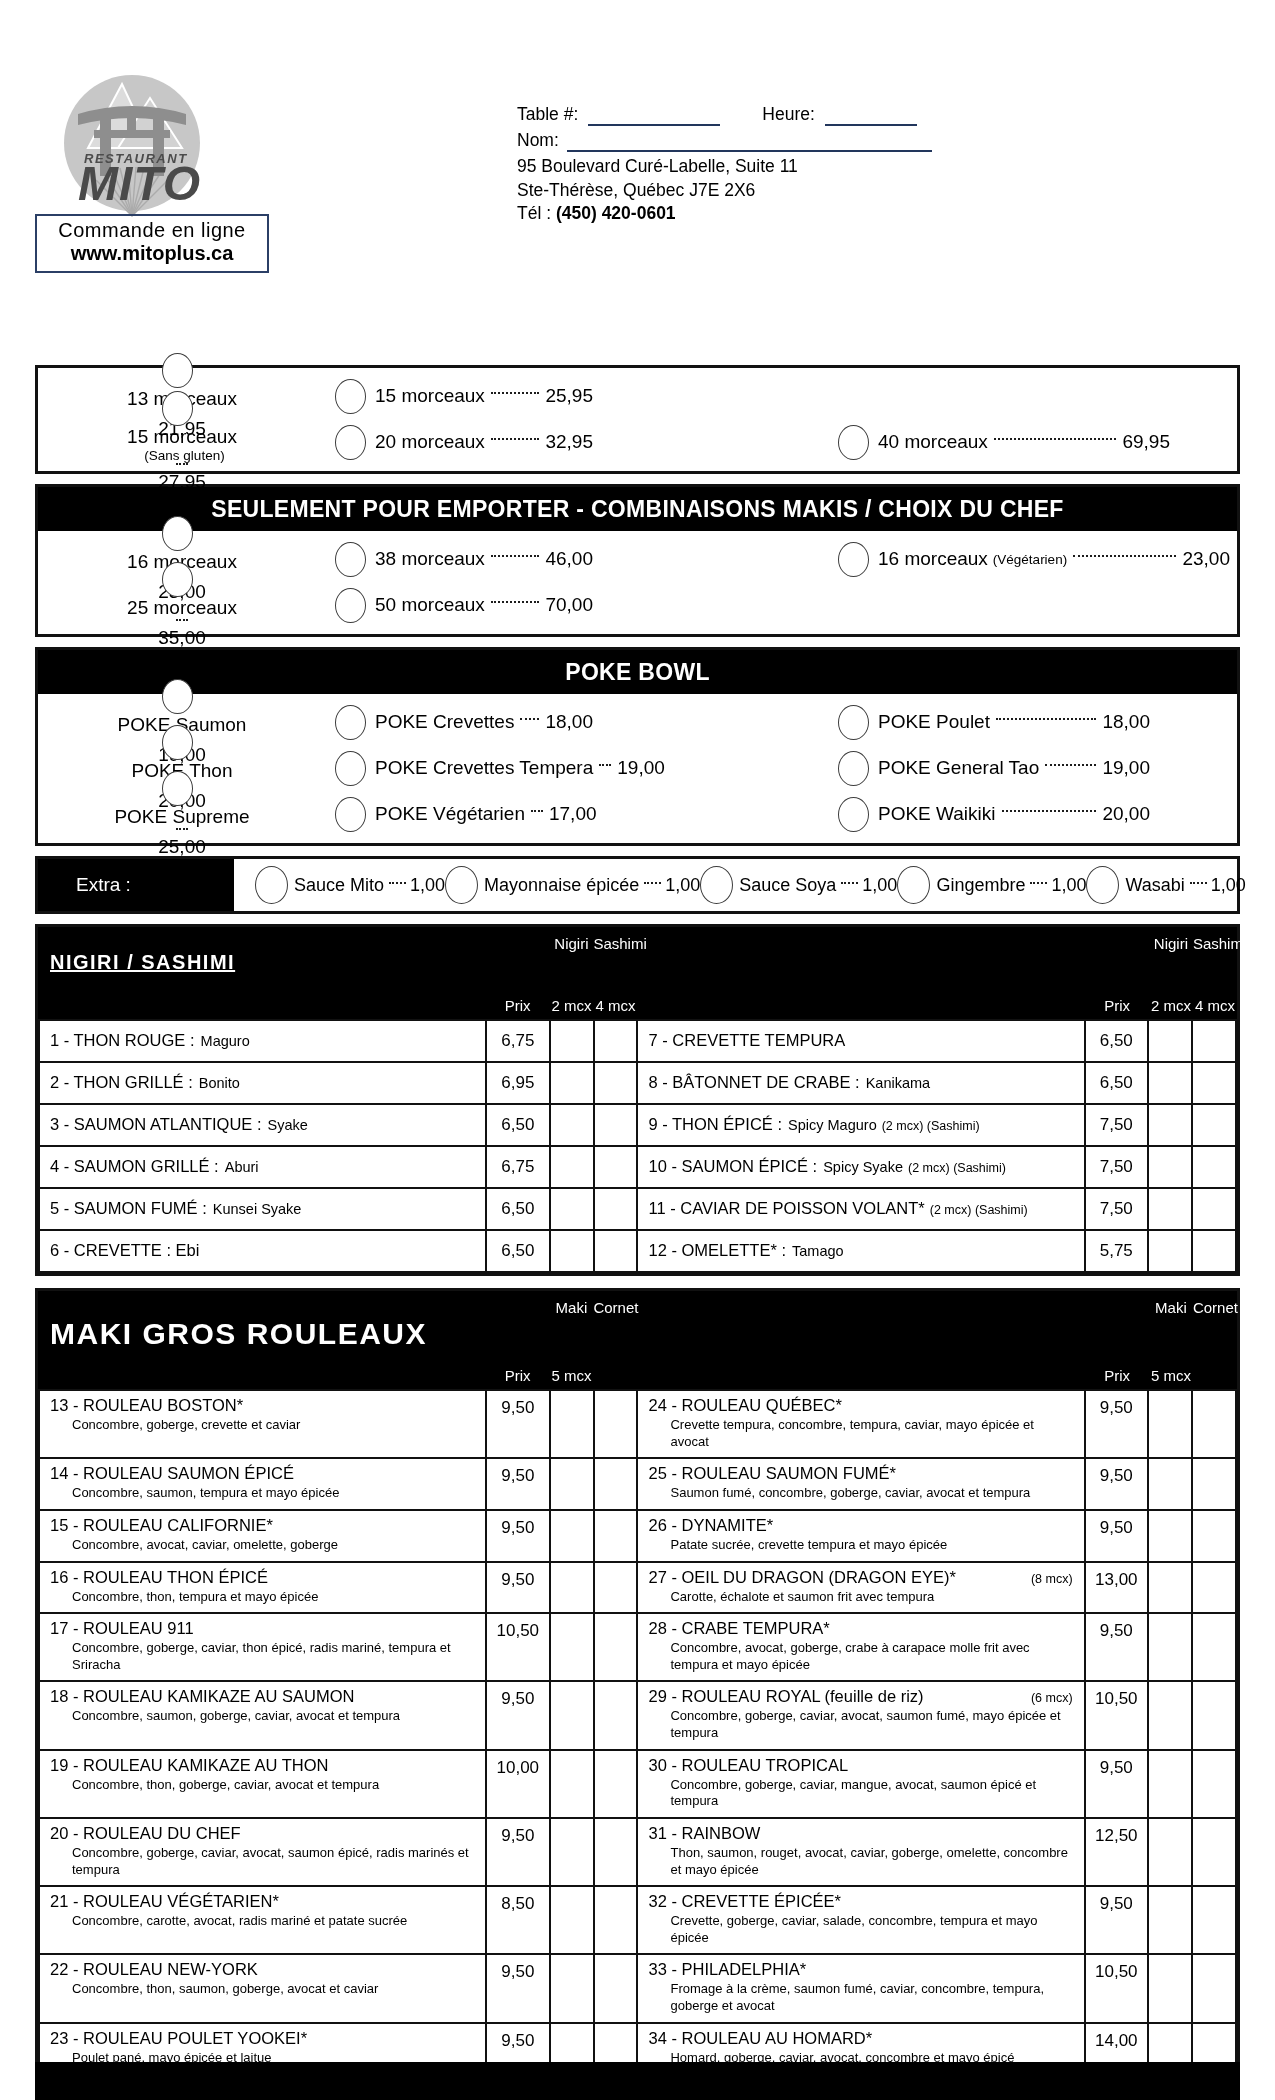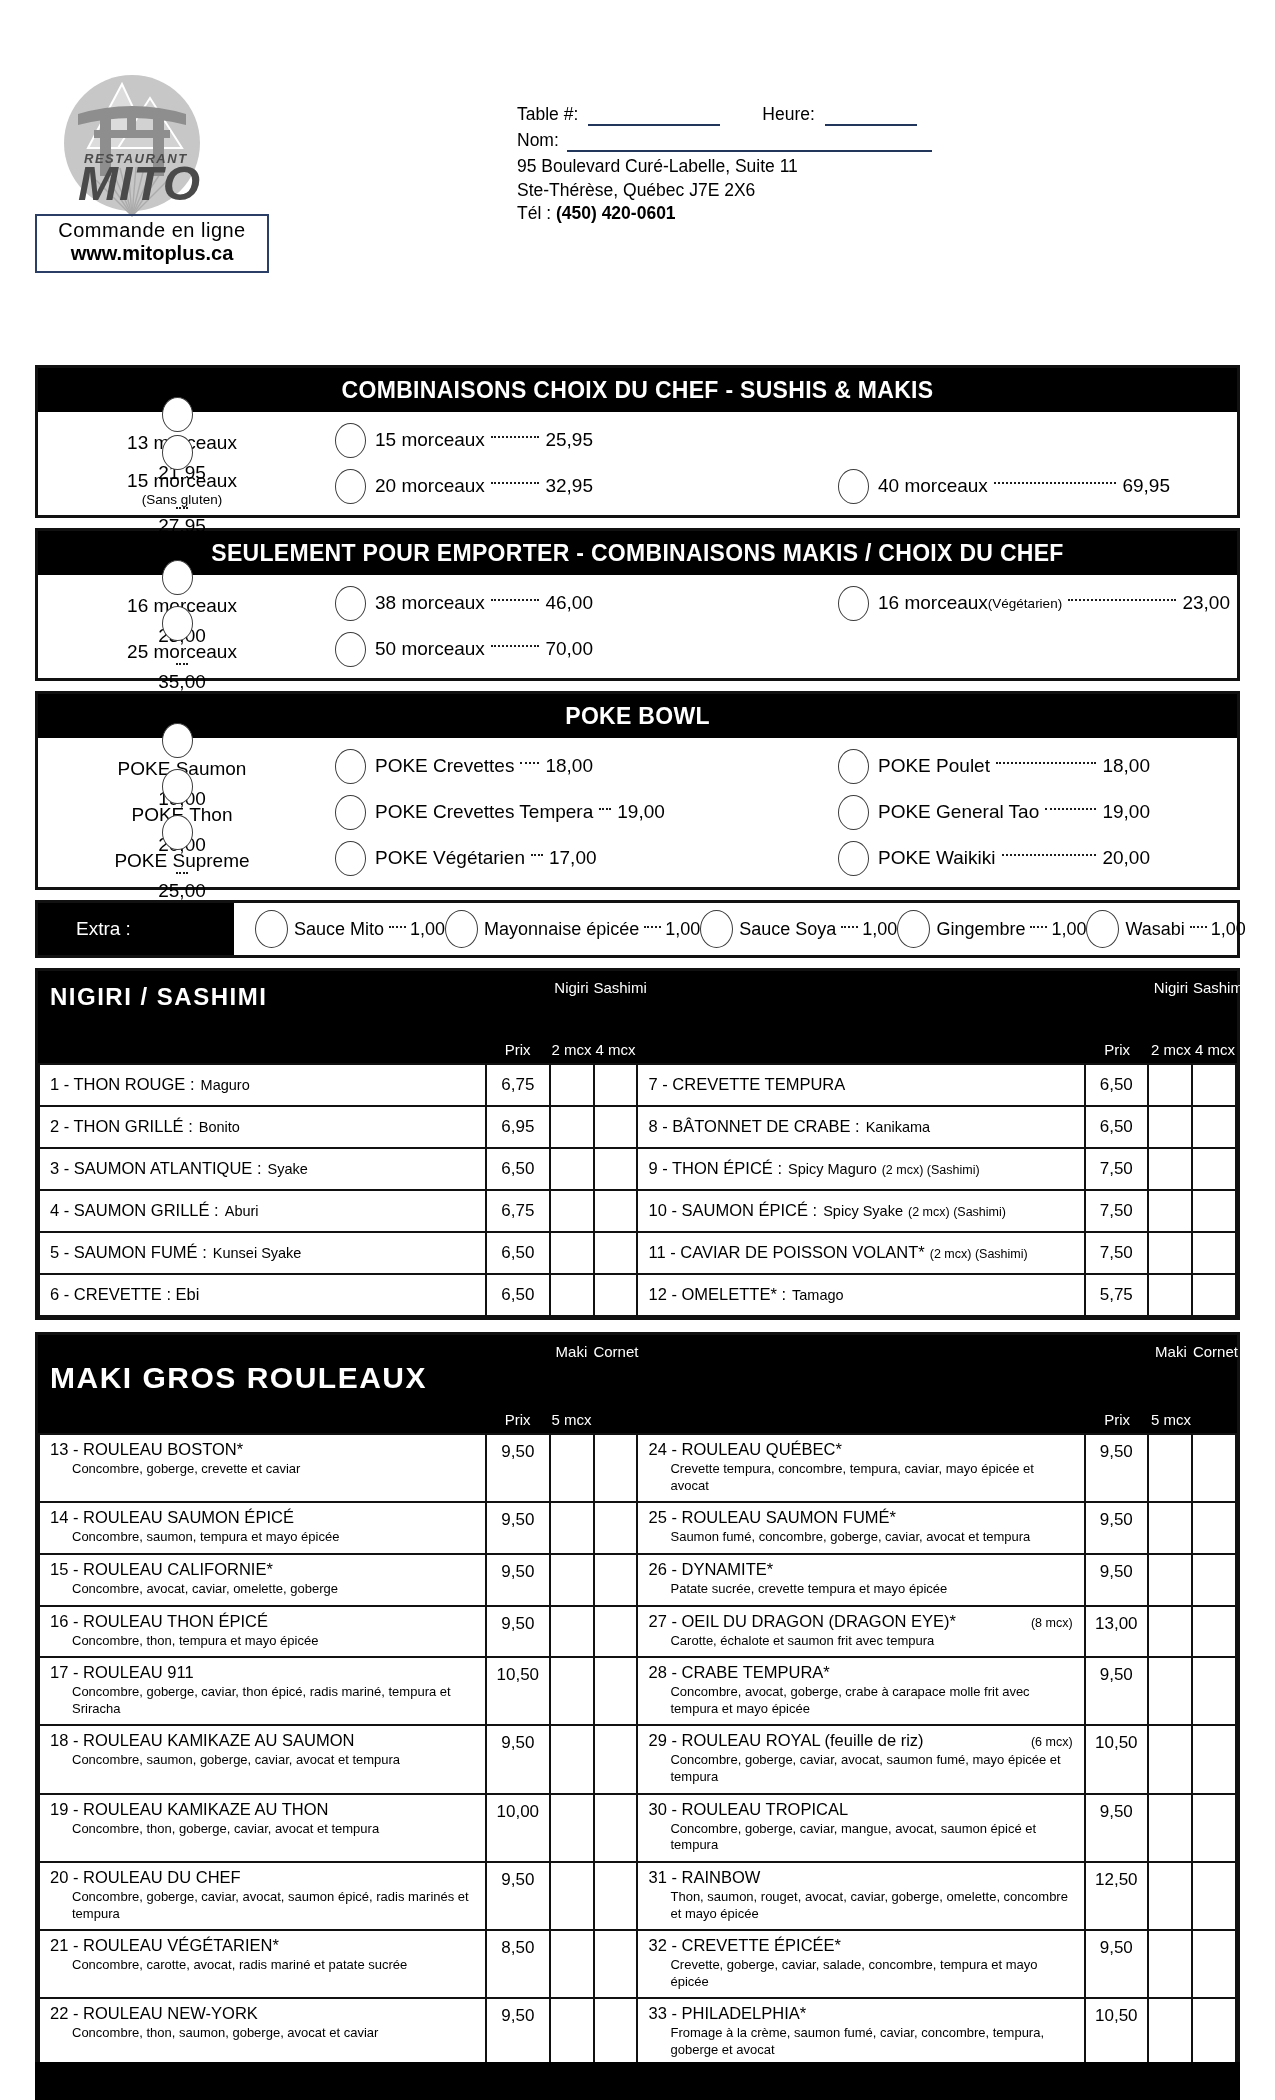--- a/index.html
+++ b/index.html
@@ -31,42 +31,42 @@
   .opt-row{display:flex;align-items:center;height:46px;}
   .opt{display:flex;align-items:center;}
   .opt.c1{margin-left:13px;width:262px;flex-direction:column;}
   .opt.c2{margin-left:22px;width:258px;}
   .opt.c3{margin-left:245px;width:332px;}
   #emporter-opts .opt.c3{width:392px;}
   #poke-opts .opt.c3{width:312px;}
   .circle{flex:none;width:29px;height:33px;border:1.7px solid #3c3c3c;border-radius:50%;
           margin-right:9px;background:#fff;}
   .opt-label{font-size:19px;white-space:nowrap;}
-  .opt-note{font-size:13.5px;white-space:nowrap;}
+  .opt-note{font-size:13.5px;margin-left:5px;white-space:nowrap;}
   .leader{flex:1;border-bottom:2.6px dotted #1c1c1c;margin:0 6px 6px 6px;min-width:12px;}
   .opt-price{font-size:19px;white-space:nowrap;}
 
   
   .extra-box{border:3px solid #111;display:flex;align-items:stretch;margin-bottom:10px;height:52px;}
   .extra-label{background:#000;color:#fff;width:158px;flex:none;display:flex;align-items:center;
                padding-left:38px;font-size:19px;}
   .extra-items{flex:1;display:flex;align-items:center;justify-content:flex-end;padding:0 40px 0 21px;}
   .extra-item{display:flex;align-items:center;}
   .extra-item .circle{width:31px;height:36px;margin-right:6px;}
   .extra-item .opt-label{font-size:18px;}
   .extra-item .leader{flex:none;width:17px;margin:0 4px 5px 5px;}
   .extra-item .opt-price{font-size:18px;}
 
   
   .table-section{border:3px solid #111;margin-bottom:12px;}
   .band{position:relative;background:#000;color:#fff;}
   .band.nigiri{height:92px;}
   .band.maki{height:98px;}
   .band-title{position:absolute;left:12px;top:14px;font-weight:bold;letter-spacing:1.5px;}
-  .band.nigiri .band-title{font-size:24px;top:12px;}
+  .band.nigiri .band-title{font-size:20px;top:24px;text-decoration:underline;}
   .band.maki .band-title{font-size:30px;top:26px;}
   .band-cols{position:absolute;left:0;right:0;top:8px;bottom:5px;display:flex;}
   .band-half{width:50%;display:flex;flex-direction:column;justify-content:space-between;}
   .band-row{display:flex;}
   .bc{display:inline-block;font-size:15px;}
   .bc.name{width:74.7%;}
   .bc.price{width:10.6%;text-align:center;white-space:nowrap;}
   .bc.q{width:7.35%;text-align:center;white-space:nowrap;}
 
   
@@ -149,21 +149,20 @@
 
     <div class="online-box">
       <div class="l1">Commande  en  ligne</div>
       <div class="l2">www.mitoplus.ca</div>
     </div>
   </div>
 
   <div class="content">
 
     <div class="opt-section">
-      <div class="bar">COMBINAISONS CHOIX DU CHEF - SUSHIS &amp; MAKIS</div>
       <div class="opts" id="combos-opts">
           <div class="opt-row">
             <div class="opt c1">
               <span class="circle"></span>
               <span class="opt-label">13 morceaux</span>
               <span class="leader"></span>
               <span class="opt-price">21,95</span>
             </div>
             <div class="opt c2">
               <span class="circle"></span>

